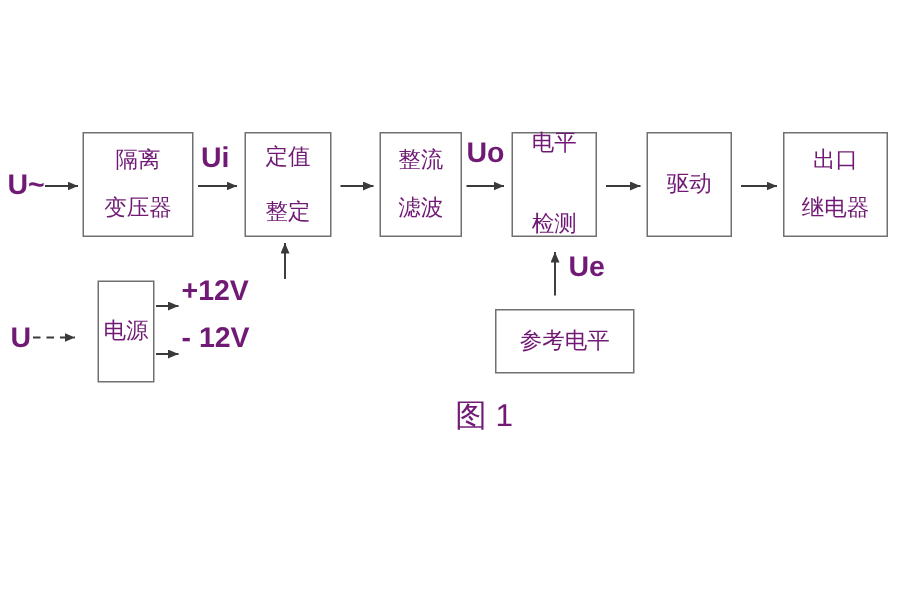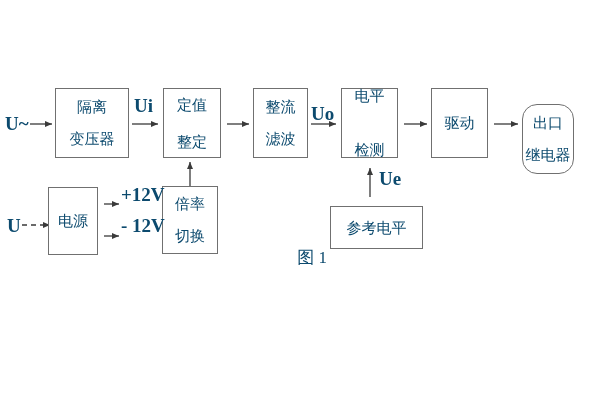--- a/index.html
+++ b/index.html
@@ -5,22 +5,22 @@
   html, body {
     margin: 0;
     padding: 0;
     background: #ffffff;
   }
   .canvas {
     position: relative;
     width: 600px;
     height: 400px;
     background: #ffffff;
-    font-family: Liberation Serif, serif;
-    color: #0c4a6e;
+    font-family: Liberation Sans, sans-serif;
+    color: #701a75;
     overflow: hidden;
   }
   .wires {
     position: absolute;
     left: 0;
     top: 0;
     width: 600px;
     height: 400px;
     pointer-events: none;
   }
@@ -43,33 +43,33 @@
     font-size: 19px;
     line-height: 1.1;
     white-space: nowrap;
   }
   .lbl.latin {
     font-weight: 600;
   }
   .caption {
     position: absolute;
     left: 282px;
-    top: 246px;
+    top: 263px;
     width: 60px;
-    text-align: center;
-    font-size: 17px;
+    text-align: right;
+    font-size: 21px;
   }
   
   .b-isolation   { left: 55px;  top: 88px;  width: 74px; height: 70px; }
   .b-setting     { left: 163px; top: 88px;  width: 58px; height: 70px; gap: 19px; }
   .b-rectifier   { left: 253px; top: 88px;  width: 55px; height: 70px; }
   .b-level       { left: 341px; top: 88px;  width: 57px; height: 70px; gap: 36px; }
   .b-driver      { left: 431px; top: 88px;  width: 57px; height: 70px; }
-  .b-relay       { left: 522px; top: 104px;  width: 52px; height: 70px; border-radius: 15px; }
-  .b-power       { left: 48px;  top: 187px; width: 50px; height: 68px; }
+  .b-relay       { left: 522px; top: 88px;  width: 70px; height: 70px; }
+  .b-power       { left: 65px;  top: 187px; width: 38px; height: 68px; }
   .b-ratio       { left: 162px; top: 186px; width: 56px; height: 68px; }
   .b-reference   { left: 330px; top: 206px; width: 93px; height: 43px; gap: 0; }
 </style>
 </head>
 <body>
 
 <div class="canvas">
 
   <svg class="wires" viewBox="0 0 600 400">
     <defs>
@@ -110,31 +110,27 @@
     <span>驱动</span>
   </div>
   <div class="box b-relay">
     <span>出口</span>
     <span>继电器</span>
   </div>
 
   <div class="box b-power">
     <span>电源</span>
   </div>
-  <div class="box b-ratio">
-    <span>倍率</span>
-    <span>切换</span>
-  </div>
   <div class="box b-reference">
     <span>参考电平</span>
   </div>
 
   <div class="lbl latin" style="left:5px;  top:114px;">U~</div>
   <div class="lbl latin" style="left:134px;top:96px;">Ui</div>
-  <div class="lbl latin" style="left:311px;top:104px;">Uo</div>
+  <div class="lbl latin" style="left:311px;top:93px;">Uo</div>
   <div class="lbl latin" style="left:7px;  top:216px;">U</div>
   <div class="lbl latin" style="left:121px;top:185px;">+12V</div>
   <div class="lbl latin" style="left:121px;top:216px;">- 12V</div>
   <div class="lbl latin" style="left:379px;top:169px;text-align:right;">Ue</div>
 
   <div class="caption">图 1</div>
 
 </div>
 
 </body></html>

